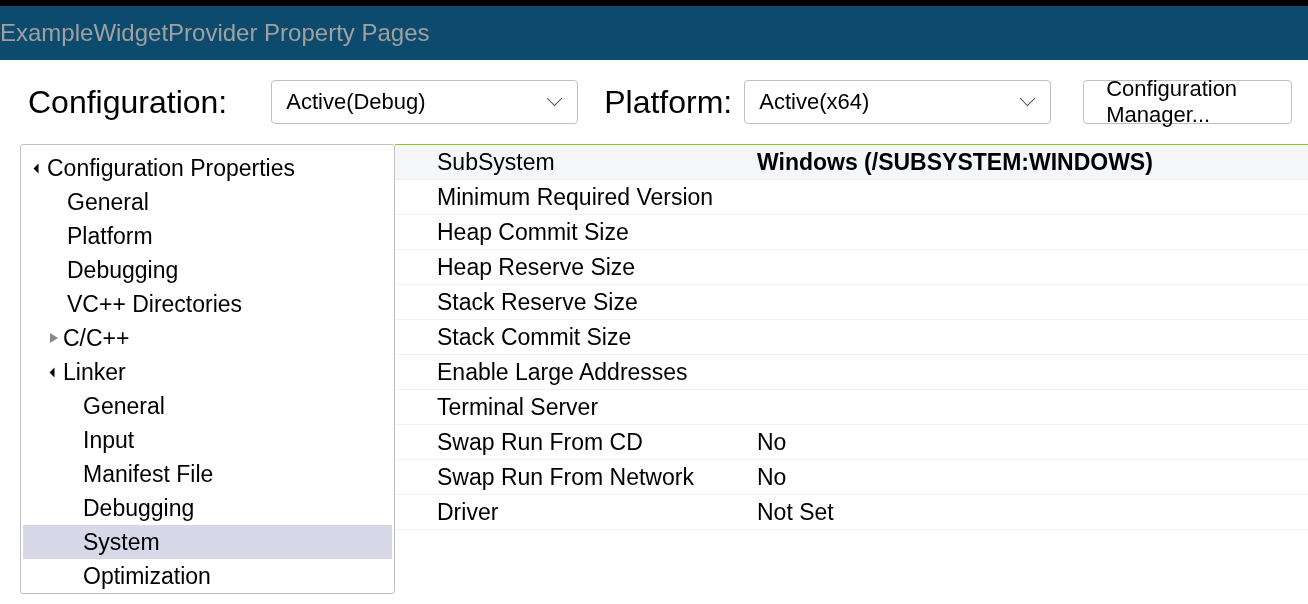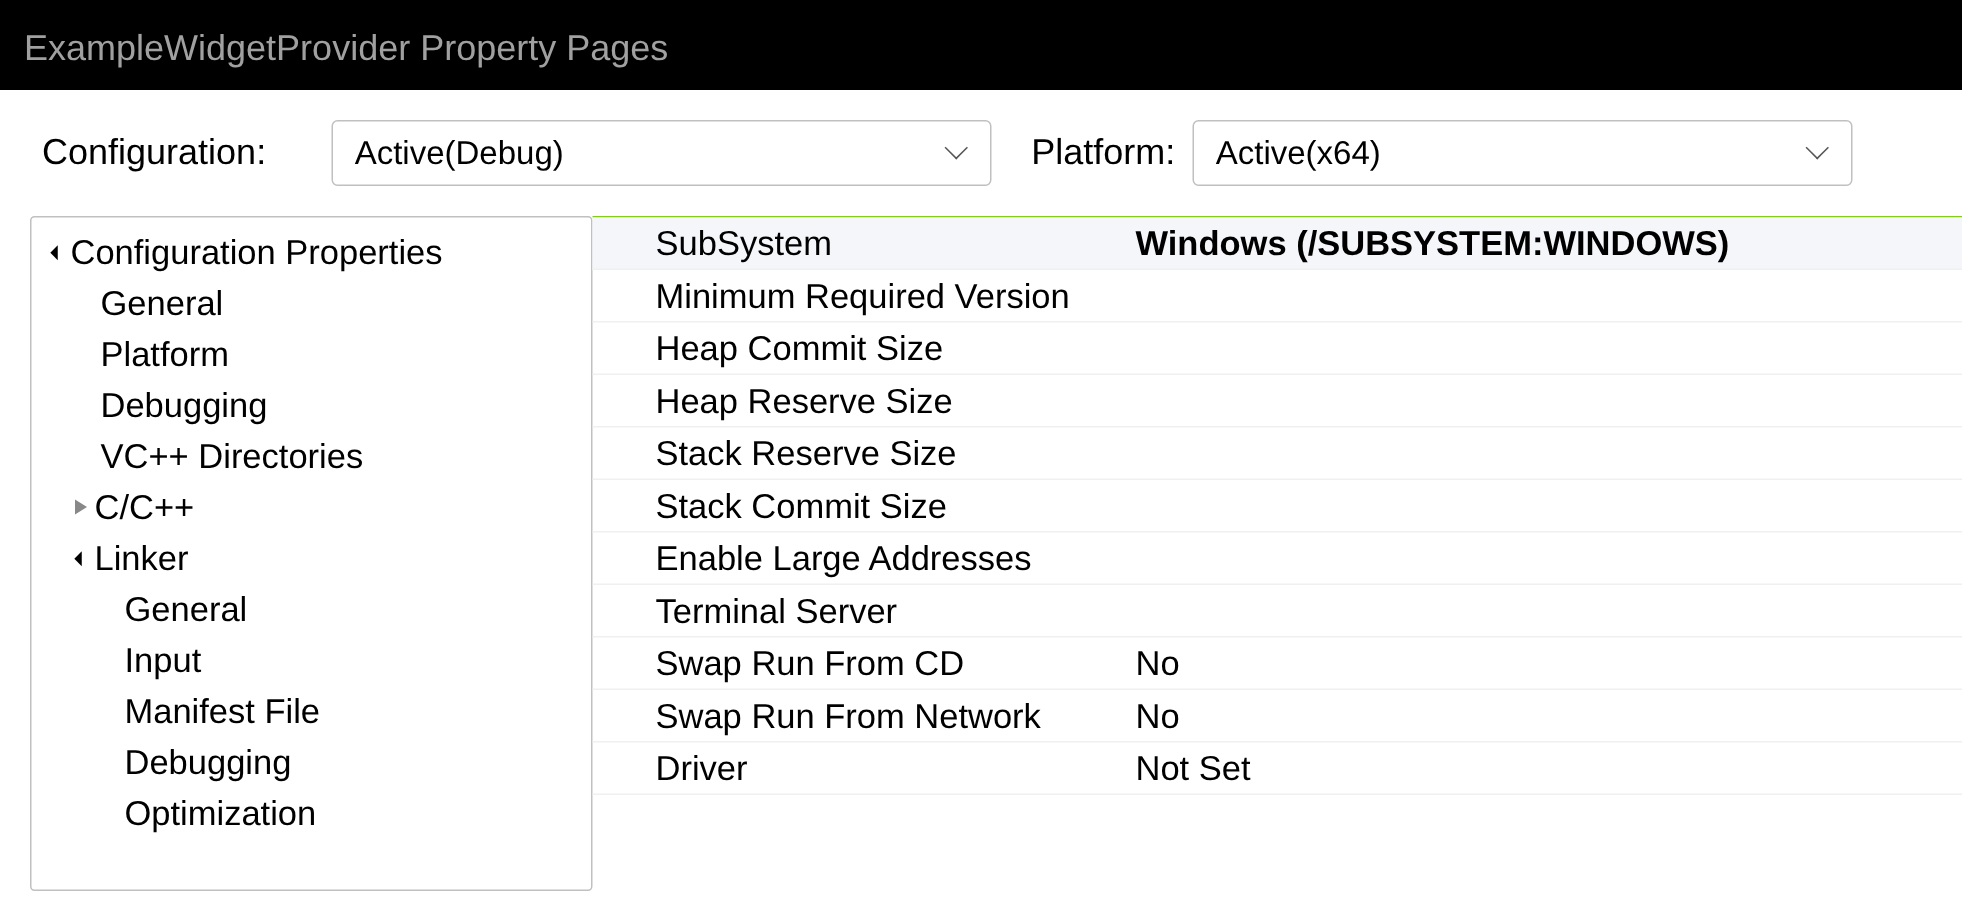--- a/index.html
+++ b/index.html
@@ -11,36 +11,36 @@
       font-family: "Segoe UI", Tahoma, sans-serif;
       font-size: 22px;
       color: #000;
       background: #fff;
       width: 1308px;
       height: 604px;
       overflow: hidden;
     }
     .titlebar {
       height: 60px;
-      background: #000000;
+      background: #0c4a6e;
       border-top: 6px solid #000;
       display: flex;
       align-items: center;
-      padding-left: 16px;
+      padding-left: 0;
       color: #a0a0a0;
       font-size: 24px;
     }
     .config-row {
       display: flex;
       align-items: center;
       padding: 20px 16px 20px 28px;
       gap: 12px;
     }
     .config-label {
-      font-size: 24px;
+      font-size: 32px;
       text-align: right;
     }
     .dropdown {
       border: 1px solid #c0c0c0;
       border-radius: 4px;
       height: 44px;
       display: flex;
       align-items: center;
       padding: 0 14px;
       justify-content: space-between;
@@ -169,20 +169,23 @@
   <span class="config-label">Configuration:</span>
   <div class="dropdown dropdown-config">
     <span>Active(Debug)</span>
     <span class="chevron"></span>
   </div>
   <span class="config-label" style="margin-left:14px;">Platform:</span>
   <div class="dropdown dropdown-platform">
     <span>Active(x64)</span>
     <span class="chevron"></span>
   </div>
+  <div class="config-button">
+    <span>Configuration Manager...</span>
+  </div>
 </div>
 
 <div class="main-area">
 
   <div class="tree-panel">
     <div class="tree-item">
       <span class="tree-arrow expanded"></span>
       <span>Configuration Properties</span>
     </div>
     <div class="tree-item indent-2">
@@ -210,20 +213,23 @@
     </div>
     <div class="tree-item indent-3">
       <span>Input</span>
     </div>
     <div class="tree-item indent-3">
       <span>Manifest File</span>
     </div>
     <div class="tree-item indent-3">
       <span>Debugging</span>
     </div>
+    <div class="tree-item indent-3 selected">
+      <span>System</span>
+    </div>
     <div class="tree-item indent-3">
       <span>Optimization</span>
     </div>
   </div>
 
   <div class="grid-panel">
     <div class="grid-row selected">
       <div class="grid-label">SubSystem</div>
       <div class="grid-value bold">Windows (/SUBSYSTEM:WINDOWS)</div>
     </div>

